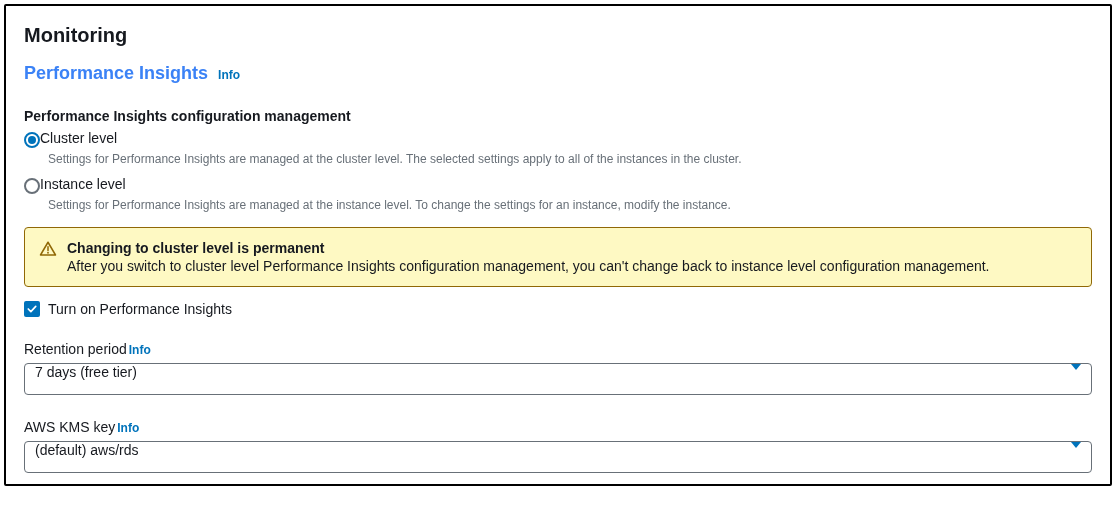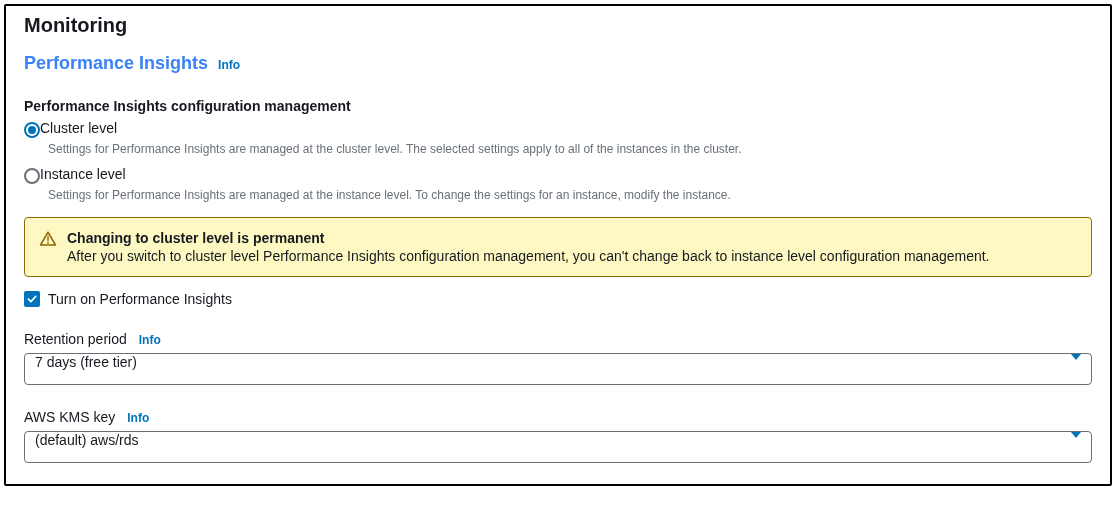--- a/index.html
+++ b/index.html
@@ -8,21 +8,21 @@
       padding: 0;
     }
     body {
       font-family: "Amazon Ember", "Helvetica Neue", Arial, sans-serif;
       background: #fff;
       padding: 4px;
     }
     .panel {
       border: 2px solid #000;
       border-radius: 2px;
-      padding: 8px 18px 22px 18px;
+      padding: 18px 18px 22px 18px;
       width: 1108px;
       height: 482px;
     }
     h1.page-title {
       font-size: 20px;
       font-weight: 700;
       color: #16191f;
       margin-bottom: 16px;
     }
     .section-header {
@@ -128,21 +128,21 @@
     .checkbox-label {
       font-size: 14px;
       color: #16191f;
     }
     .field-block {
       margin-top: 24px;
     }
     .field-header {
       display: flex;
       align-items: baseline;
-      gap: 12px;
+      gap: 2px;
       margin-bottom: 6px;
     }
     .field-label {
       font-size: 14px;
       color: #16191f;
     }
     .select {
       border: 1px solid #687078;
       border-radius: 4px;
       height: 32px;

